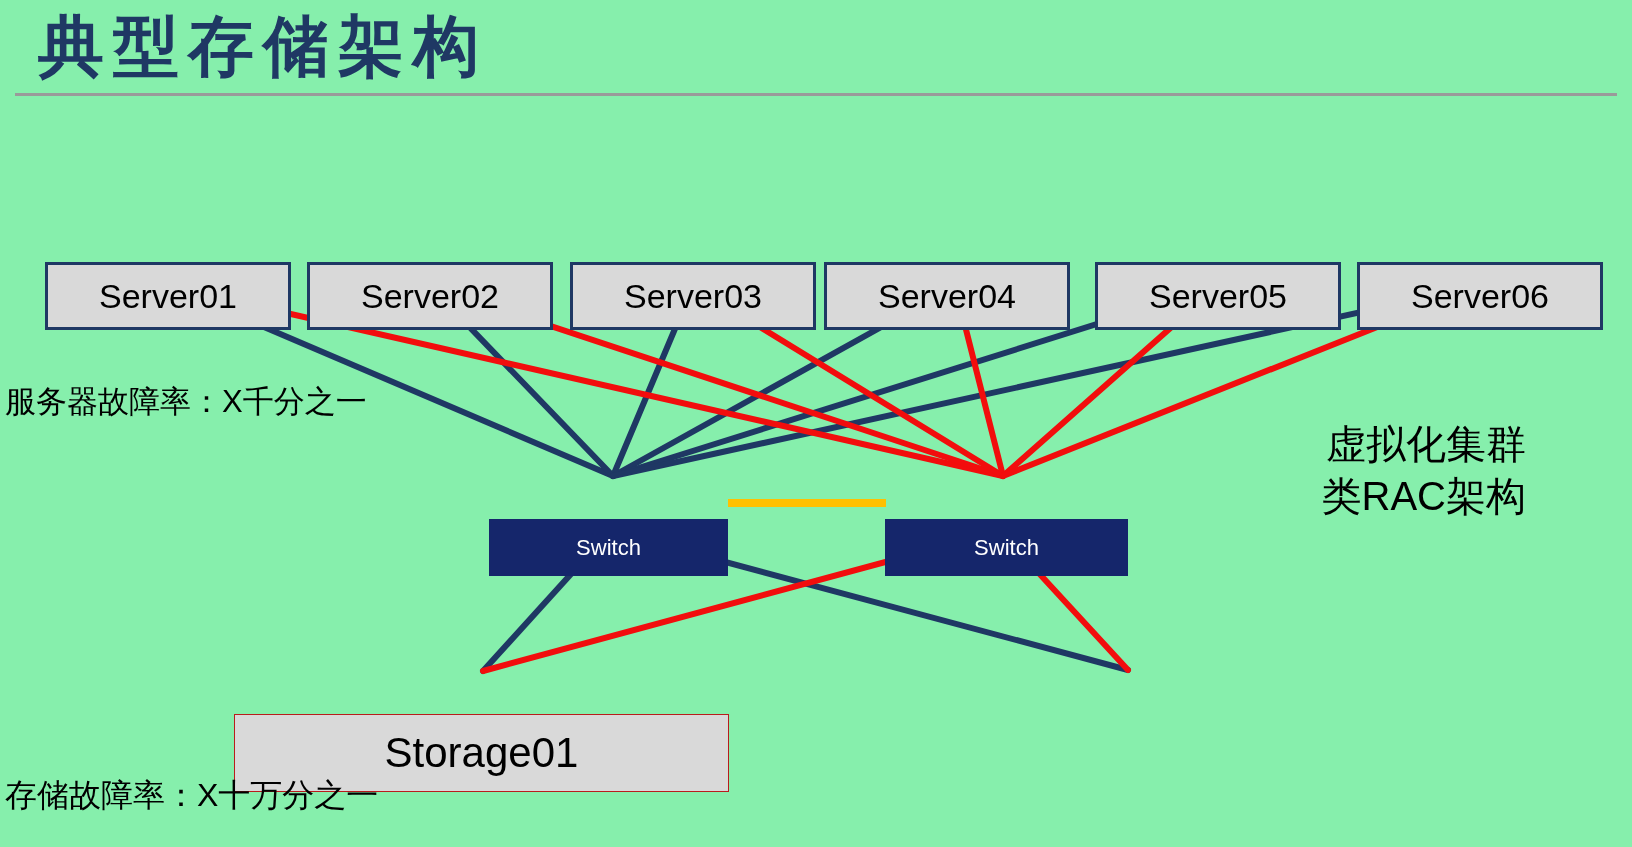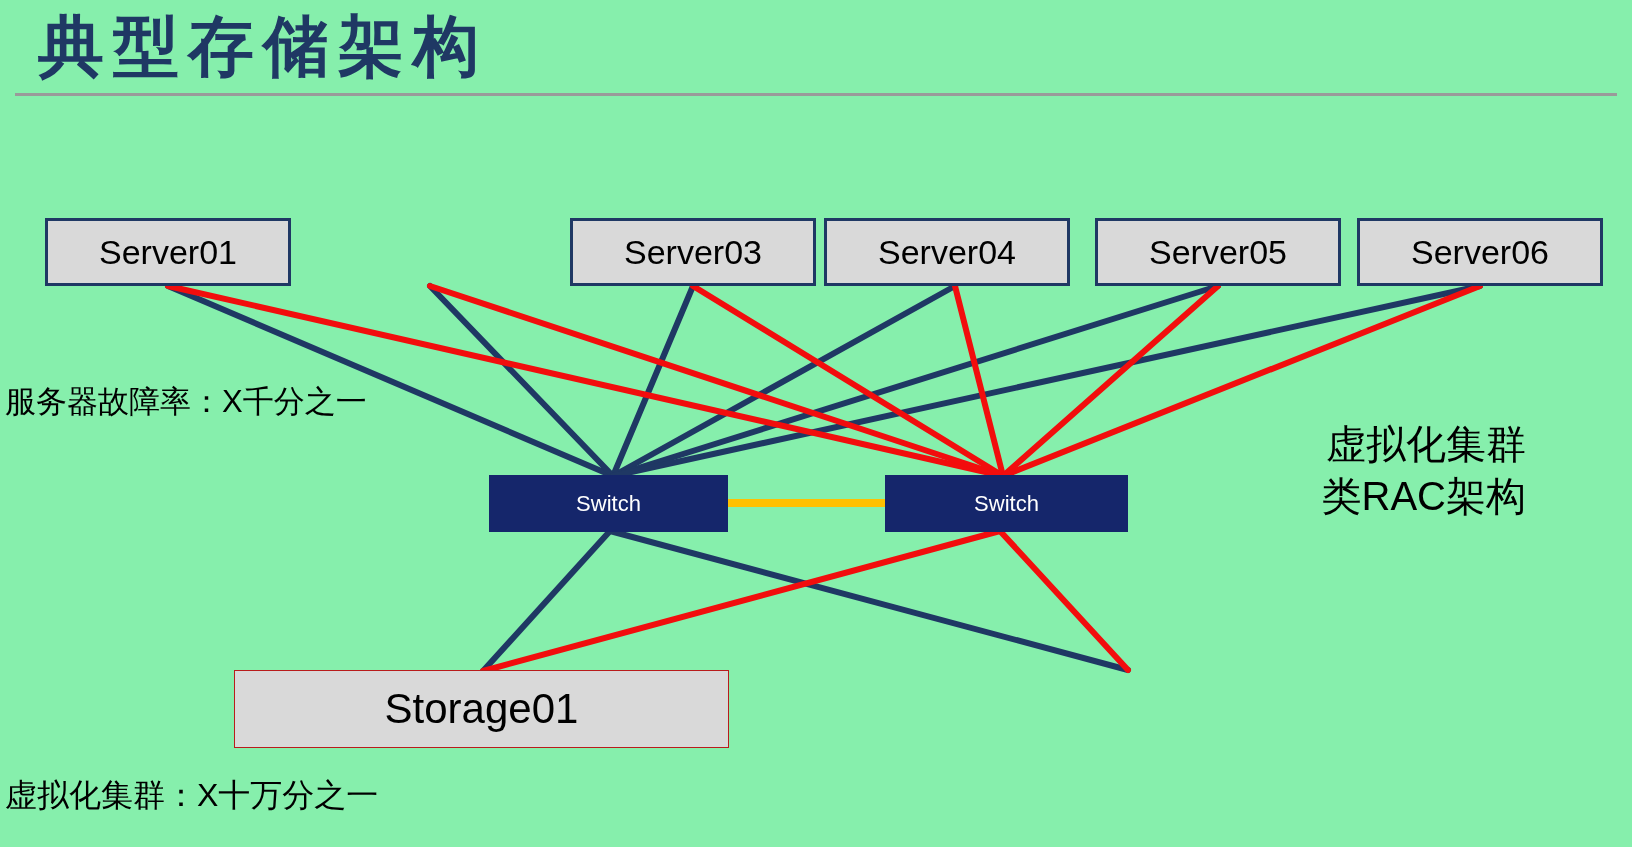--- a/index.html
+++ b/index.html
@@ -10,21 +10,21 @@
   .title{
     position:absolute;left:38px;top:0px;font-size:66px;font-weight:700;
     color:#1f3864;letter-spacing:9px;line-height:92px;white-space:nowrap;
   }
   .divider{
     position:absolute;left:15px;top:93px;width:1602px;height:3px;background:#9a9a9a;
   }
   svg.wires{position:absolute;left:0;top:0;width:1632px;height:847px;}
   .node{
     position:absolute;box-sizing:border-box;display:flex;
-    align-items:center;justify-content:center;text-align:center;
+    align-items:center;justify-content:center;text-align:center;margin-top:44px;
   }
   .server{
     top:218px;width:246px;height:68px;background:#d9d9d9;
     border:3px solid #1f3864;font-size:34px;color:#000000;
   }
   .s1{left:45px}.s2{left:307px}.s3{left:570px}.s4{left:824px}.s5{left:1095px}.s6{left:1357px}
   .switch{
     top:475px;height:57px;background:#15266b;color:#ffffff;font-size:22px;
   }
   .sw1{left:489px;width:239px}
@@ -67,20 +67,23 @@
       <line x1="955" y1="286" x2="1003" y2="476" stroke="#f20d0d" stroke-width="6" stroke-linecap="round"></line>
       <line x1="1218" y1="286" x2="1003" y2="476" stroke="#f20d0d" stroke-width="6" stroke-linecap="round"></line>
       <line x1="1480" y1="286" x2="1003" y2="476" stroke="#f20d0d" stroke-width="6" stroke-linecap="round"></line>
       <line x1="1000" y1="531" x2="483" y2="671" stroke="#f20d0d" stroke-width="6" stroke-linecap="round"></line>
       <line x1="1000" y1="531" x2="1128" y2="670" stroke="#f20d0d" stroke-width="6" stroke-linecap="round"></line>
     </svg>
 
   <div class="node server s1">
     <span>Server01</span>
   </div>
+  <div class="node server s2">
+    <span>Server02</span>
+  </div>
   <div class="node server s3">
     <span>Server03</span>
   </div>
   <div class="node server s4">
     <span>Server04</span>
   </div>
   <div class="node server s5">
     <span>Server05</span>
   </div>
   <div class="node server s6">
@@ -92,20 +95,20 @@
   </div>
   <div class="node switch sw2">
     <span>Switch</span>
   </div>
 
   <div class="node storage st1">
     <span>Storage01</span>
   </div>
 
   <div class="note note-server">服务器故障率：X千分之一</div>
-  <div class="note note-storage">虚拟化集群：X十万分之一</div>
+  <div class="note note-storage">存储故障率：X十万分之一</div>
 
   <div class="note note-right">
     <span>虚拟化集群</span>
     <span>类RAC架构</span>
   </div>
 
 </div>
 
 </body></html>

